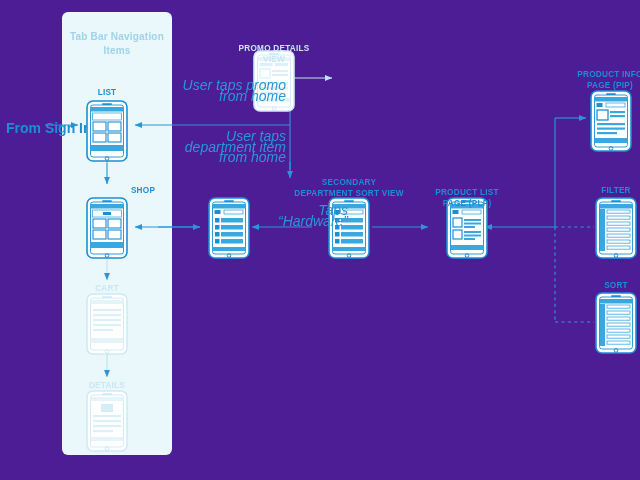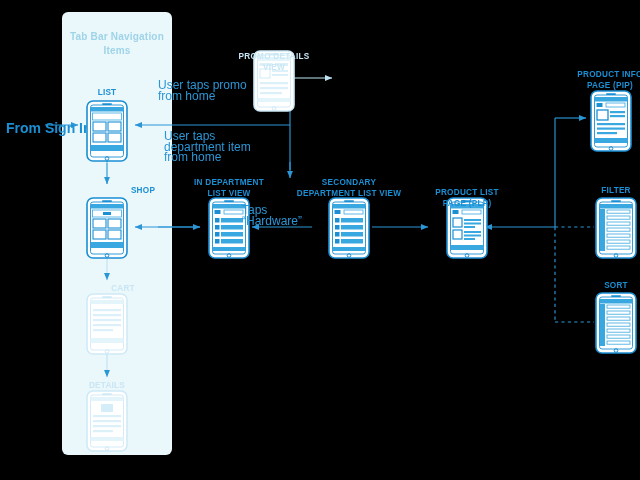--- a/index.html
+++ b/index.html
@@ -4,21 +4,21 @@
 <style>
   html, body {
     margin: 0;
     padding: 0;
     background: #ffffff;
   }
   #canvas {
     position: relative;
     width: 640px;
     height: 480px;
-    background: #000000;
+    background: #4c1d95;
     font-family: "Liberation Sans", sans-serif;
     overflow: hidden;
   }
   .panel {
     position: absolute;
     background: #eaf7fb;
     border-radius: 6px;
   }
   .panel-title {
     position: absolute;
@@ -38,22 +38,23 @@
     font-weight: bold;
     font-size: 8.2px;
     line-height: 10.5px;
     color: #1b8fd4;
     letter-spacing: .25px;
     white-space: pre-line;
   }
   .node-label.faded { color: #c8e6f4; }
   .caption {
     position: absolute;
-    text-align: left;
-    font-size: 12px;
+    text-align: right;
+    font-style: italic;
+    font-size: 14px;
     line-height: 10.5px;
     color: #2b96d6;
     white-space: pre-line;
   }
   .side-label {
     position: absolute;
     font-weight: bold;
     font-size: 14px;
     color: #1b8fd4;
     white-space: nowrap;
@@ -174,21 +175,21 @@
       <rect x="7.5" y="7" width="33" height="4" fill="#e3f4fb"></rect>
       <rect x="10" y="16" width="28" height="2.2" fill="#dcf0fa"></rect>
       <rect x="10" y="21" width="28" height="2.2" fill="#dcf0fa"></rect>
       <rect x="10" y="26" width="28" height="2.2" fill="#dcf0fa"></rect>
       <rect x="10" y="31" width="28" height="2.2" fill="#dcf0fa"></rect>
       <rect x="10" y="36" width="20" height="2.2" fill="#dcf0fa"></rect>
       <rect x="7.5" y="45" width="33" height="5" fill="#e3f4fb"></rect>
       <circle cx="24" cy="58.5" r="1.8" fill="none" stroke="#cfeaf7" stroke-width="1"></circle>
     </svg>
   </div>
-  <div class="node-label faded" style="left:62px; top:284px; width:90px;margin-left:16px;">CART</div>
+  <div class="node-label faded" style="left:62px; top:284px; width:90px;">CART</div>
 
   <div class="node" style="left:83px; top:390px;">
     <svg width="48" height="62" viewBox="0 0 48 62">
       <rect x="4" y="1" width="40" height="60" rx="6" fill="#ffffff" stroke="#cfeaf7" stroke-width="1.6"></rect>
       <rect x="7.5" y="5" width="33" height="52" rx="2.5" fill="#ffffff" stroke="#cfeaf7" stroke-width="0.9"></rect>
       <rect x="19" y="3.3" width="10" height="1.6" rx="0.8" fill="#cfeaf7"></rect>
       <rect x="7.5" y="7" width="33" height="4" fill="#e3f4fb"></rect>
       <rect x="18" y="14" width="12" height="8" fill="#d4edf9"></rect>
       <rect x="10" y="25" width="28" height="2.2" fill="#dcf0fa"></rect>
       <rect x="10" y="30" width="28" height="2.2" fill="#dcf0fa"></rect>
@@ -211,21 +212,21 @@
       <rect x="10" y="19" width="10" height="9" fill="#ffffff" stroke="#d4edf9" stroke-width="1.1"></rect>
       <rect x="22" y="20" width="16" height="2" fill="#dcf0fa"></rect>
       <rect x="22" y="24" width="16" height="2" fill="#dcf0fa"></rect>
       <rect x="10" y="32" width="28" height="2.2" fill="#dcf0fa"></rect>
       <rect x="10" y="37" width="28" height="2.2" fill="#dcf0fa"></rect>
       <rect x="10" y="42" width="22" height="2.2" fill="#dcf0fa"></rect>
       <rect x="7.5" y="48" width="33" height="4" fill="#e3f4fb"></rect>
       <circle cx="24" cy="58.5" r="1.8" fill="none" stroke="#cfeaf7" stroke-width="1"></circle>
     </svg>
   </div>
-  <div class="node-label faded" style="left:224px; top:52px; width:100px;">PROMO DETAILS
+  <div class="node-label faded" style="left:224px; top:44px; width:100px;">PROMO DETAILS
 VIEW</div>
 
   <div class="node" style="left:205px; top:197px;">
     <svg width="48" height="62" viewBox="0 0 48 62">
       <rect x="4" y="1" width="40" height="60" rx="6" fill="#ffffff" stroke="#1b8fd4" stroke-width="1.6"></rect>
       <rect x="7.5" y="5" width="33" height="52" rx="2.5" fill="#ffffff" stroke="#1b8fd4" stroke-width="0.9"></rect>
       <rect x="19" y="3.3" width="10" height="1.6" rx="0.8" fill="#1b8fd4"></rect>
       <rect x="7.5" y="7" width="33" height="4.5" fill="#3aa8e0"></rect>
       <rect x="9.5" y="13" width="6" height="4" fill="#1b8fd4"></rect>
       <rect x="19" y="13" width="19" height="4" fill="#ffffff" stroke="#3aa8e0" stroke-width="0.8"></rect>
@@ -234,22 +235,20 @@
       <rect x="10" y="28" width="4.5" height="4.5" fill="#1b8fd4"></rect>
       <rect x="16" y="28" width="22" height="4.5" fill="#3aa8e0"></rect>
       <rect x="10" y="35" width="4.5" height="4.5" fill="#1b8fd4"></rect>
       <rect x="16" y="35" width="22" height="4.5" fill="#3aa8e0"></rect>
       <rect x="10" y="42" width="4.5" height="4.5" fill="#1b8fd4"></rect>
       <rect x="16" y="42" width="22" height="4.5" fill="#3aa8e0"></rect>
       <rect x="7.5" y="50" width="33" height="4" fill="#3aa8e0"></rect>
       <circle cx="24" cy="58.5" r="1.8" fill="none" stroke="#1b8fd4" stroke-width="1"></circle>
     </svg>
   </div>
-  <div class="node-label" style="left:178px; top:178px; width:102px;">IN DEPARTMENT
-LIST VIEW</div>
 
   <div class="node" style="left:325px; top:197px;">
     <svg width="48" height="62" viewBox="0 0 48 62">
       <rect x="4" y="1" width="40" height="60" rx="6" fill="#ffffff" stroke="#1b8fd4" stroke-width="1.6"></rect>
       <rect x="7.5" y="5" width="33" height="52" rx="2.5" fill="#ffffff" stroke="#1b8fd4" stroke-width="0.9"></rect>
       <rect x="19" y="3.3" width="10" height="1.6" rx="0.8" fill="#1b8fd4"></rect>
       <rect x="7.5" y="7" width="33" height="4.5" fill="#3aa8e0"></rect>
       <rect x="9.5" y="13" width="6" height="4" fill="#1b8fd4"></rect>
       <rect x="19" y="13" width="19" height="4" fill="#ffffff" stroke="#3aa8e0" stroke-width="0.8"></rect>
       <rect x="10" y="21" width="4.5" height="4.5" fill="#1b8fd4"></rect>
@@ -258,21 +257,21 @@
       <rect x="16" y="28" width="22" height="4.5" fill="#3aa8e0"></rect>
       <rect x="10" y="35" width="4.5" height="4.5" fill="#1b8fd4"></rect>
       <rect x="16" y="35" width="22" height="4.5" fill="#3aa8e0"></rect>
       <rect x="10" y="42" width="4.5" height="4.5" fill="#1b8fd4"></rect>
       <rect x="16" y="42" width="22" height="4.5" fill="#3aa8e0"></rect>
       <rect x="7.5" y="50" width="33" height="4" fill="#3aa8e0"></rect>
       <circle cx="24" cy="58.5" r="1.8" fill="none" stroke="#1b8fd4" stroke-width="1"></circle>
     </svg>
   </div>
   <div class="node-label" style="left:294px; top:178px; width:110px;">SECONDARY
-DEPARTMENT LIST VIEW</div>
+DEPARTMENT SORT VIEW</div>
 
   <div class="node" style="left:443px; top:197px;">
     <svg width="48" height="62" viewBox="0 0 48 62">
       <rect x="4" y="1" width="40" height="60" rx="6" fill="#ffffff" stroke="#1b8fd4" stroke-width="1.6"></rect>
       <rect x="7.5" y="5" width="33" height="52" rx="2.5" fill="#ffffff" stroke="#1b8fd4" stroke-width="0.9"></rect>
       <rect x="19" y="3.3" width="10" height="1.6" rx="0.8" fill="#1b8fd4"></rect>
       <rect x="7.5" y="7" width="33" height="4.5" fill="#3aa8e0"></rect>
       <rect x="9.5" y="13" width="6" height="4" fill="#1b8fd4"></rect>
       <rect x="19" y="13" width="19" height="4" fill="#ffffff" stroke="#3aa8e0" stroke-width="0.8"></rect>
       <rect x="10" y="21" width="9" height="9" fill="#ffffff" stroke="#1b8fd4" stroke-width="1.2"></rect>
@@ -347,15 +346,15 @@
       <circle cx="24" cy="58.5" r="1.8" fill="none" stroke="#1b8fd4" stroke-width="1"></circle>
     </svg>
   </div>
   <div class="node-label" style="left:571px; top:281px; width:90px;">SORT</div>
 
   <div class="caption" style="left:158px; top:80px; width:128px;">User taps promo
 from home</div>
   <div class="caption" style="left:164px; top:131px; width:122px;">User taps
 department item
 from home</div>
-  <div class="caption" style="left:242px; top:205px; width:84px;">Taps “Hardware”</div>
+  <div class="caption" style="left:264px; top:205px; width:84px;">Taps “Hardware”</div>
 
 </div>
 
 </body></html>

